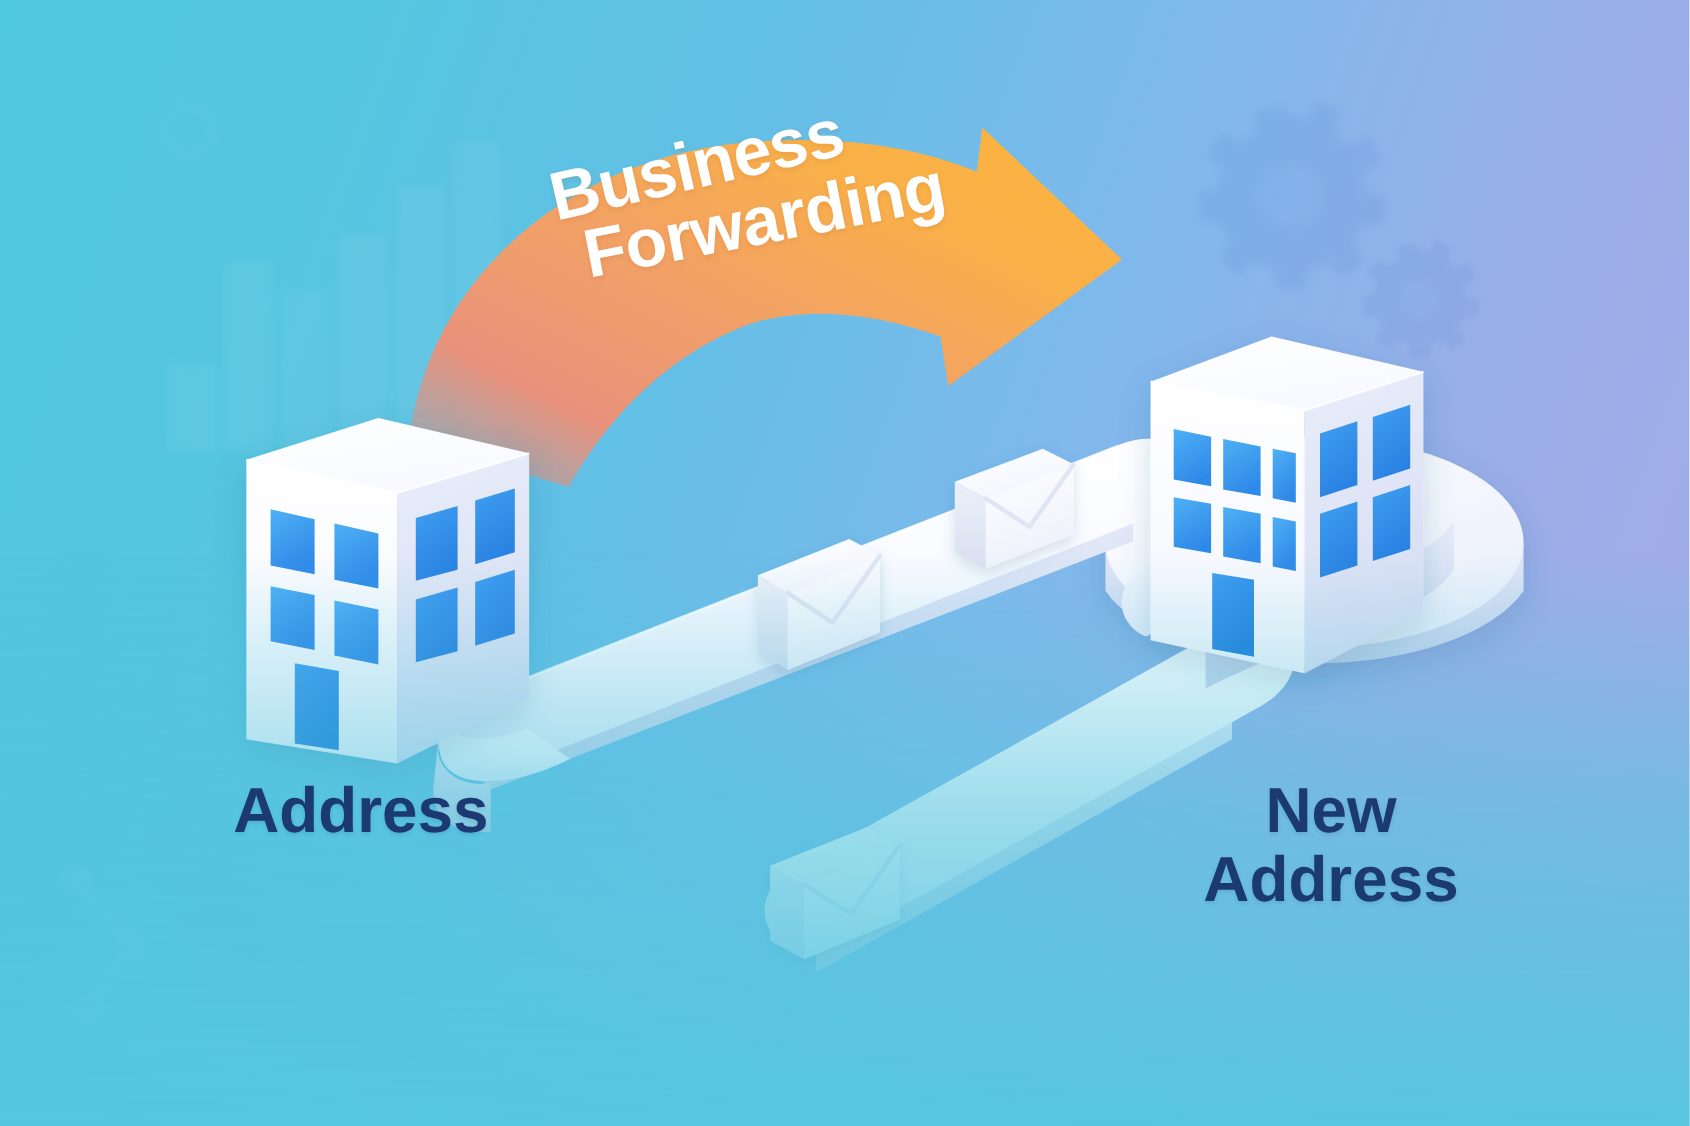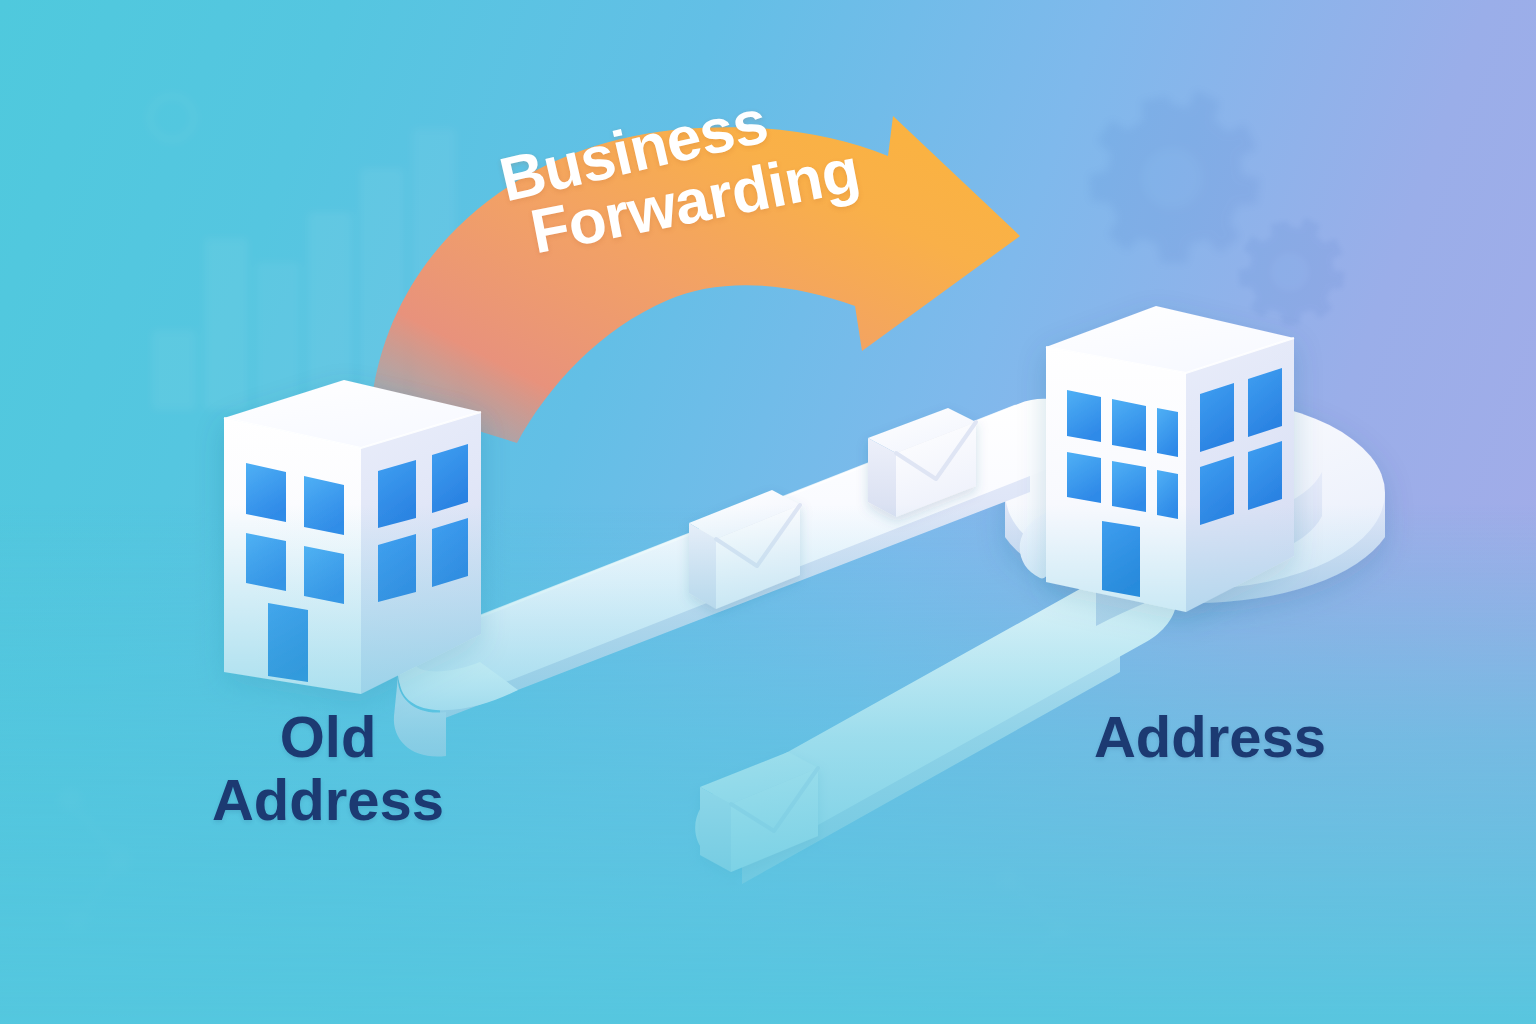--- a/index.html
+++ b/index.html
@@ -300,21 +300,21 @@
   </svg>
 
   <div id="bottomWash"></div>
 
   <div id="arrowText">
     <span class="l1">Business</span>
     <span class="l2">Forwarding</span>
   </div>
 
   <div class="caption" id="capOld">
-    <span class="cl">Old</span>
     <span class="cl">Address</span>
   </div>
 
   <div class="caption" id="capNew">
+    <span class="cl">New</span>
     <span class="cl">Address</span>
   </div>
 
 </div>
 
 </body></html>

